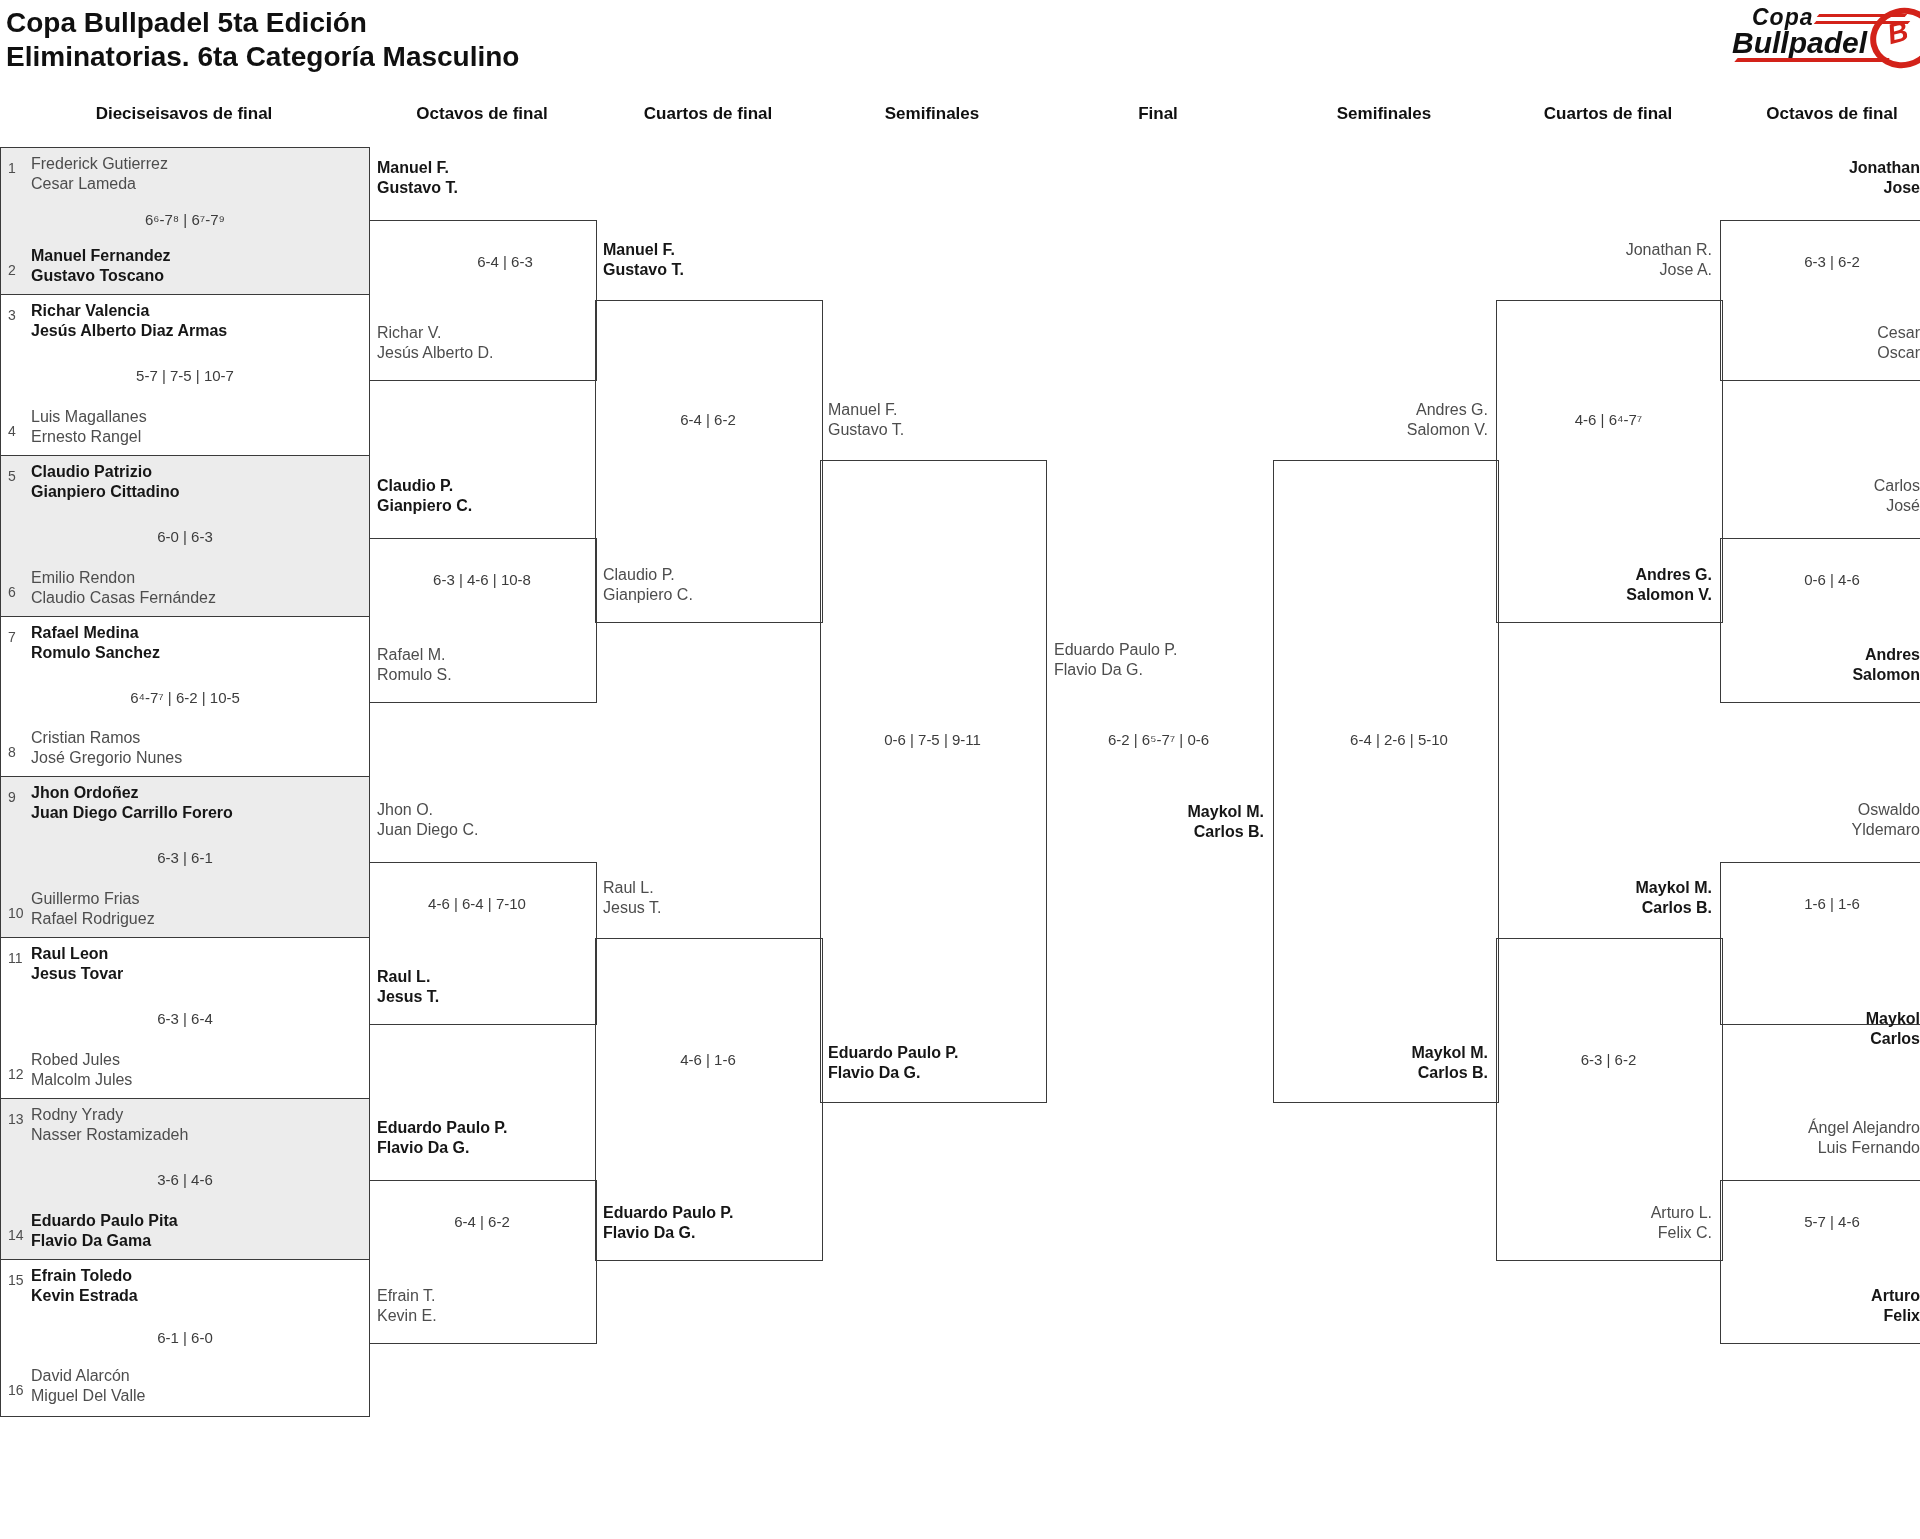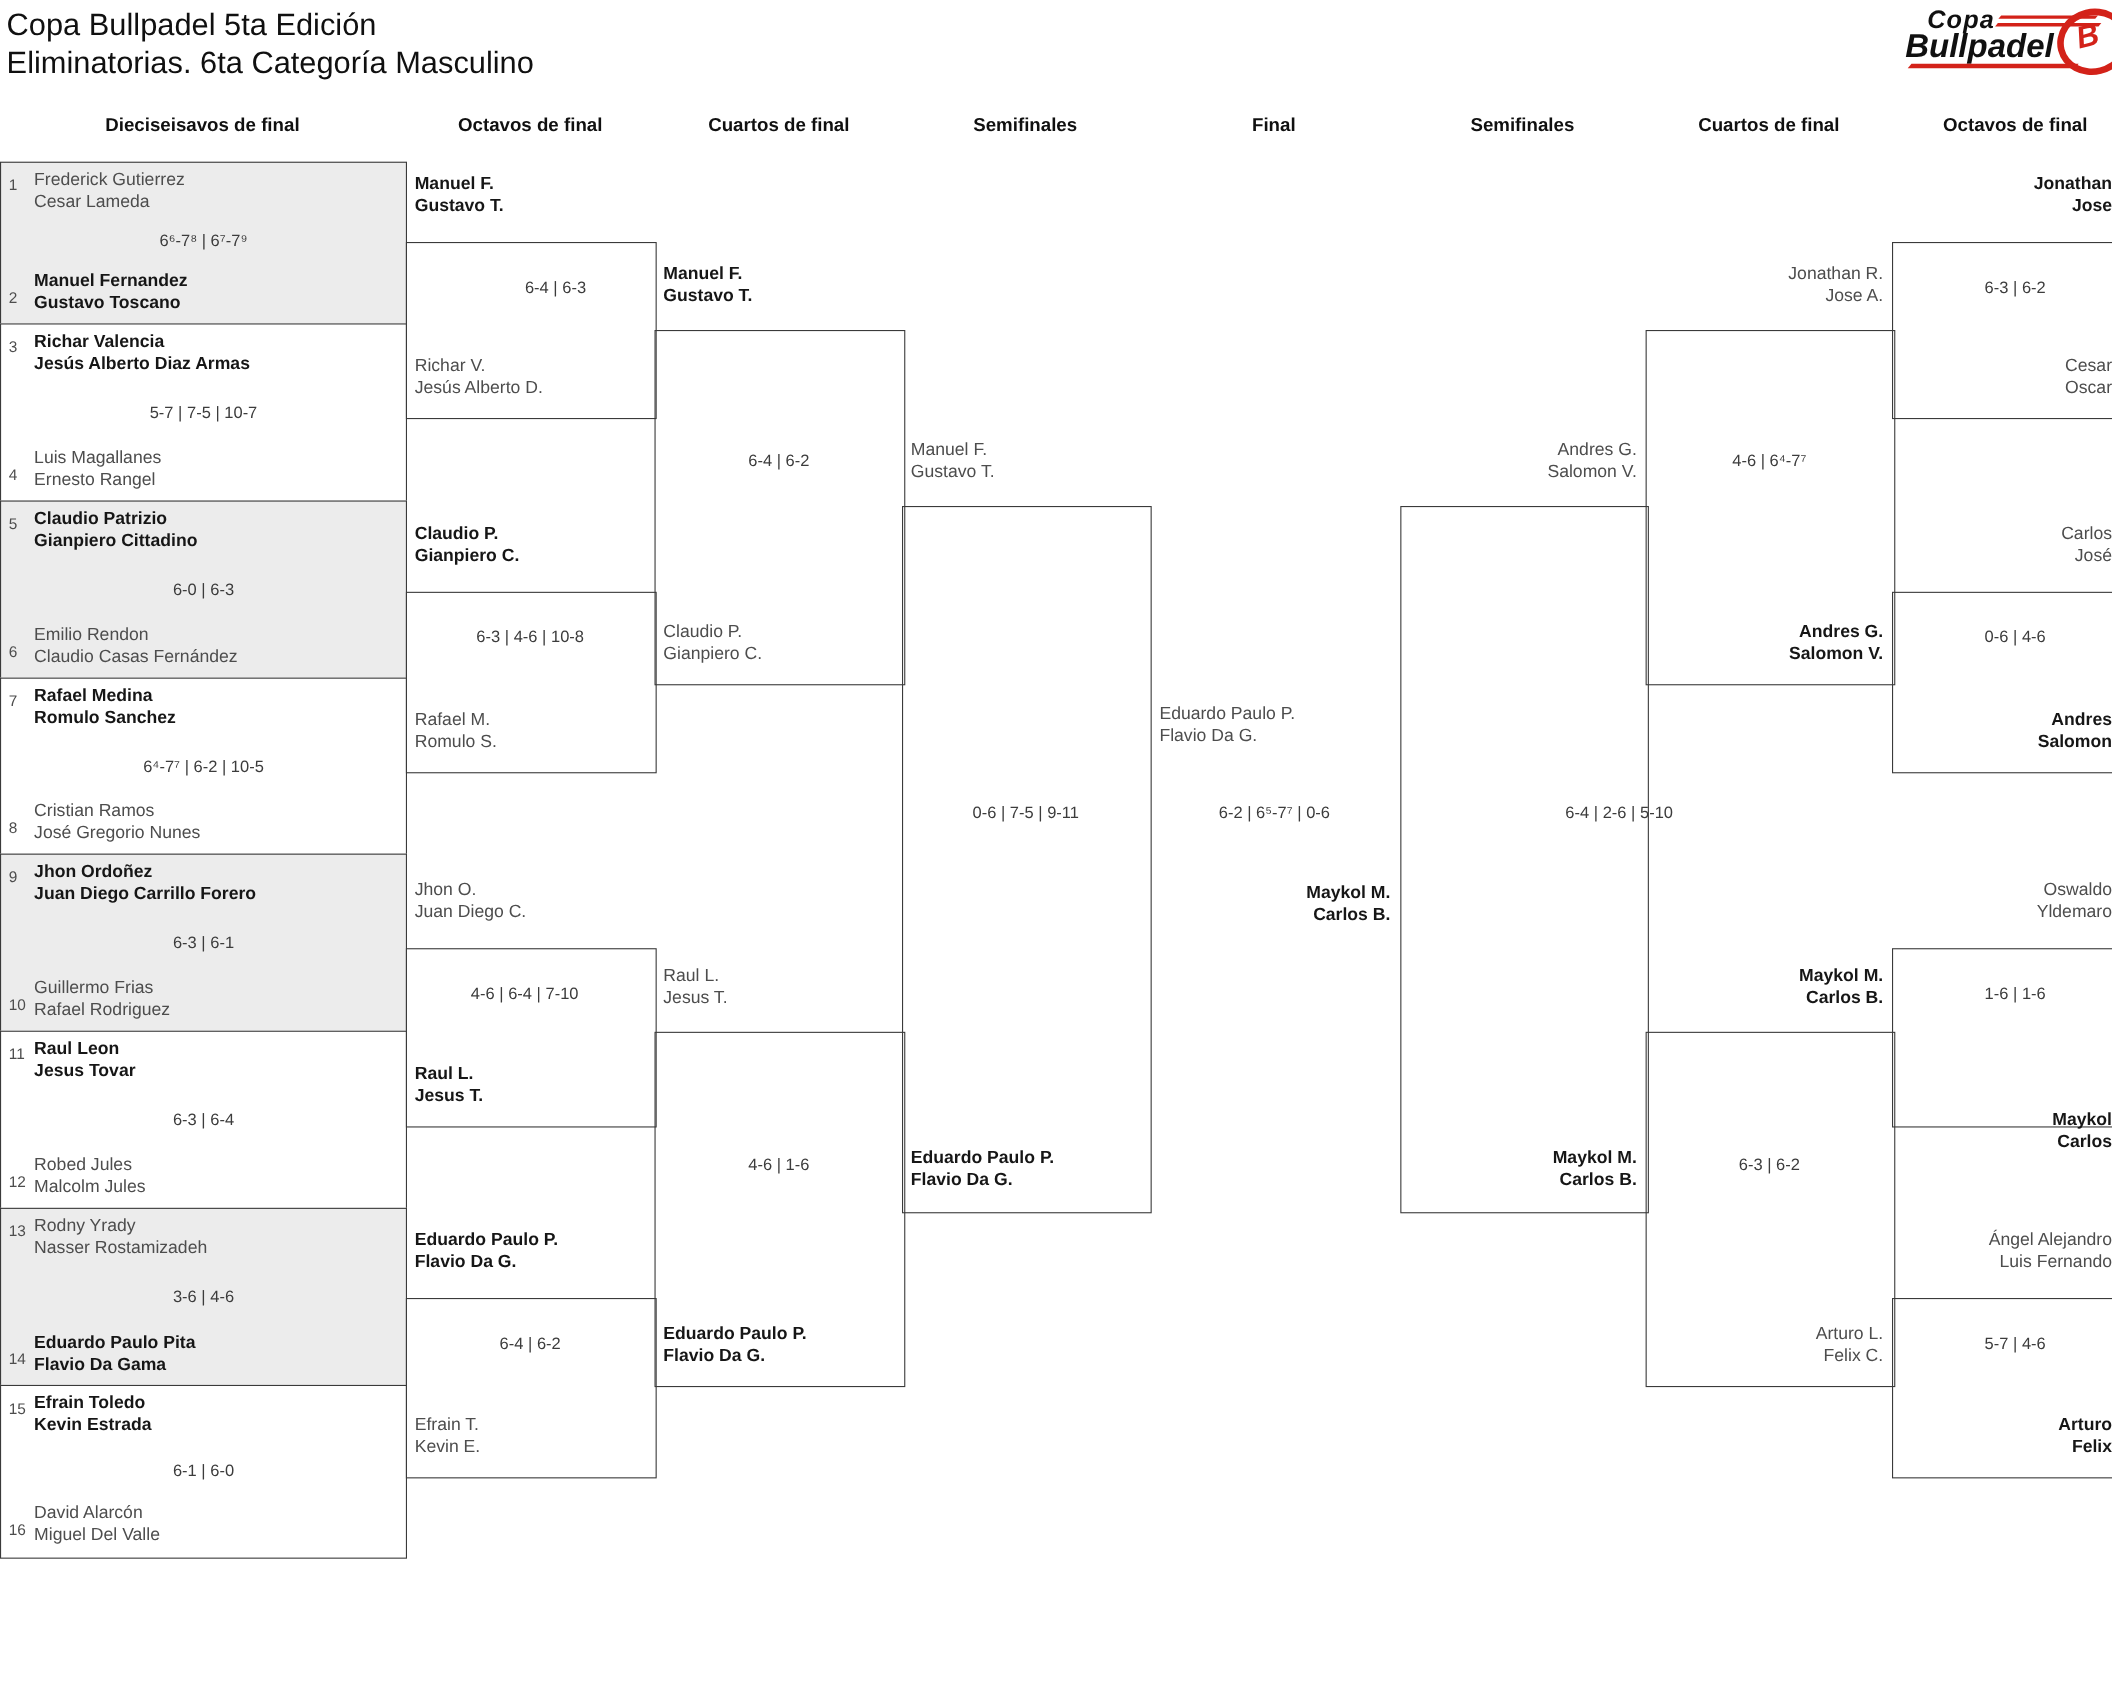--- a/index.html
+++ b/index.html
@@ -8,21 +8,21 @@
   .abs{position:absolute}
   .box{position:absolute;border:1px solid #3a3a3a;background:#fff}
   .box.grey{background:#ececec}
   .rect{position:absolute;border:1px solid #3a3a3a;background:transparent}
   .team{position:absolute;font-size:16px;line-height:20px;color:#4d4d4d;white-space:pre-line}
   .team.won{font-weight:700;color:#161616}
   .team.ra{text-align:right}
   .score{position:absolute;font-size:15px;line-height:20px;color:#3c3c3c;text-align:center}
   .seed{position:absolute;font-size:14px;color:#4d4d4d}
   .colhead{position:absolute;width:230px;font-size:17px;font-weight:700;color:#101010;text-align:center}
-  .title{position:absolute;font-size:28px;line-height:34px;font-weight:400;color:#101010}
+  .title{position:absolute;font-size:28px;line-height:34px;font-weight:700;color:#101010}
 </style>
 </head>
 <body>
 
 <div id="stage">
 
   <div class="title" style="left:6px;top:6px">Copa Bullpadel 5ta Edición</div>
   <div class="title" style="left:6px;top:40px">Eliminatorias. 6ta Categoría Masculino</div>
 
   <div class="abs" style="left:1732px;top:8px;width:190px;height:58px">
@@ -169,21 +169,21 @@
 
   <div class="team" style="left:1054px;top:640px">Eduardo Paulo P.
 Flavio Da G.</div>
   <div class="score" style="left:1044px;width:229px;top:730px">6-2 | 6⁵-7⁷ | 0-6</div>
   <div class="team won ra" style="right:656px;top:802px">Maykol M.
 Carlos B.</div>
 
   <div class="rect" style="left:1273px;top:460px;width:224px;height:641px"></div>
   <div class="team ra" style="right:432px;top:400px">Andres G.
 Salomon V.</div>
-  <div class="score" style="left:1346px;width:252px;top:730px">6-4 | 2-6 | 5-10</div>
+  <div class="score" style="left:1273px;width:252px;top:730px">6-4 | 2-6 | 5-10</div>
   <div class="team won ra" style="right:432px;top:1043px">Maykol M.
 Carlos B.</div>
 
   <div class="rect" style="left:1496px;top:300px;width:225px;height:321px"></div>
   <div class="team ra" style="right:208px;top:240px">Jonathan R.
 Jose A.</div>
   <div class="score" style="left:1496px;width:225px;top:410px">4-6 | 6⁴-7⁷</div>
   <div class="team won ra" style="right:208px;top:565px">Andres G.
 Salomon V.</div>
 

